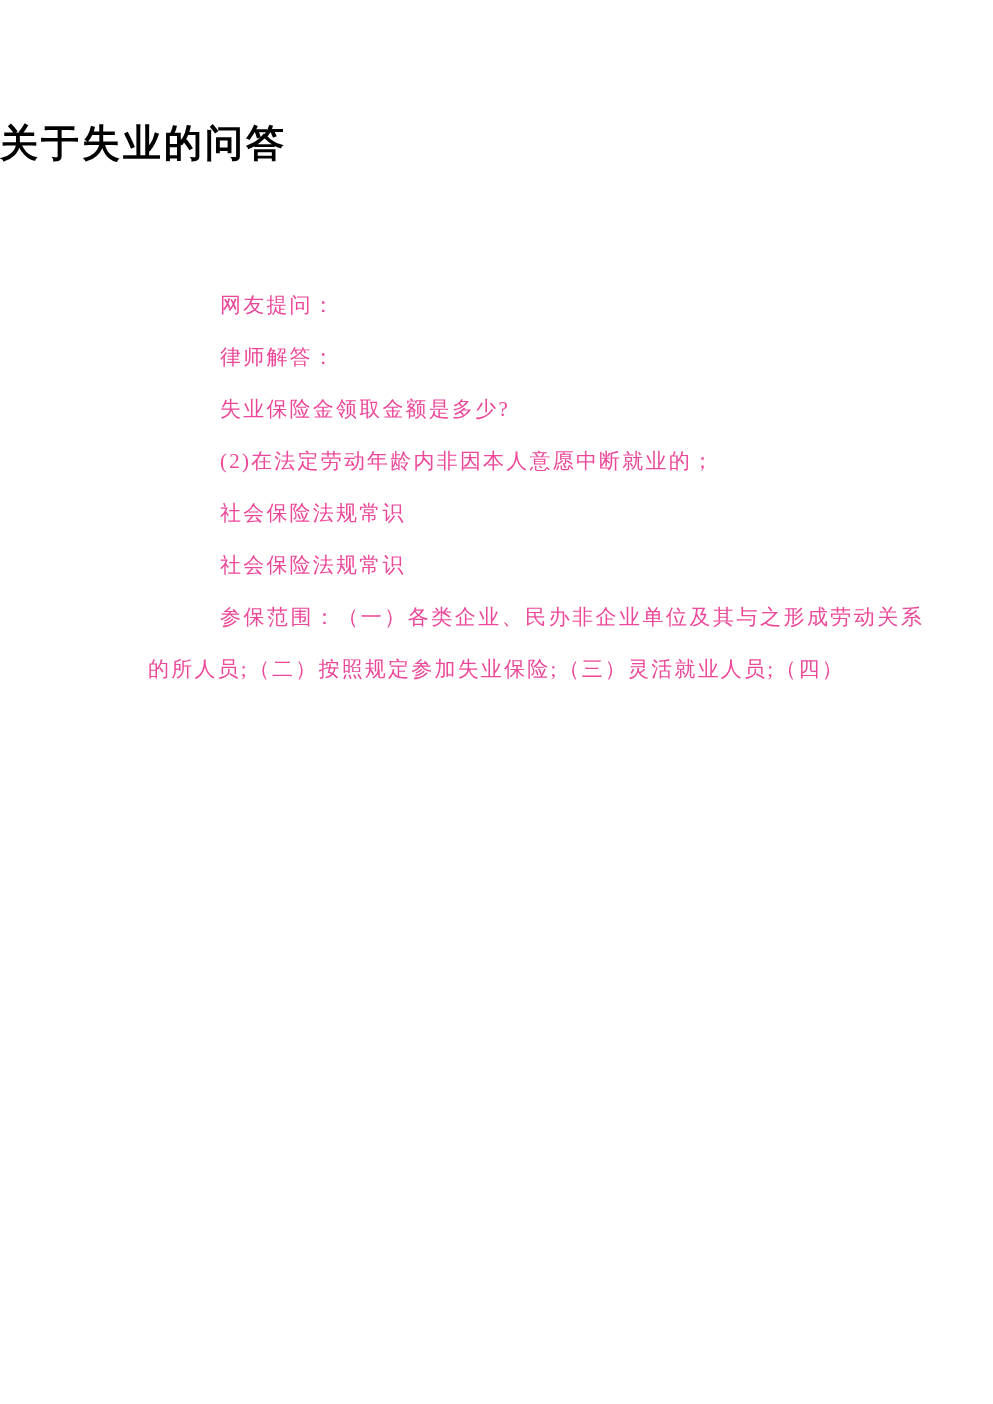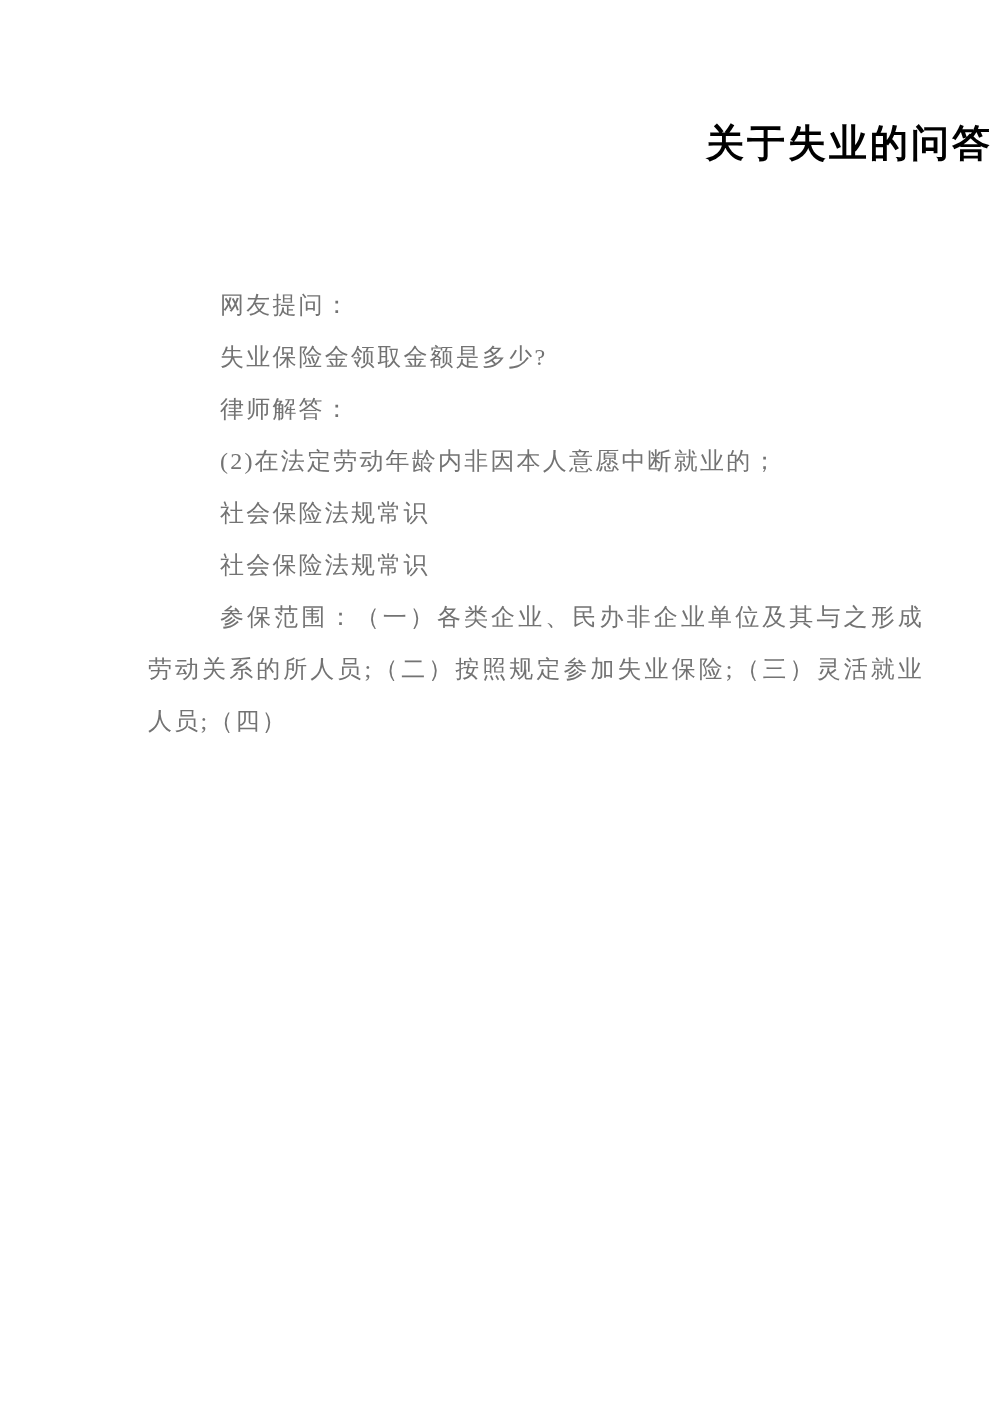--- a/index.html
+++ b/index.html
@@ -21,44 +21,44 @@
     box-sizing: border-box;
   }
   .doc-title {
     margin: 0;
     padding-top: 114px;
     height: 58px;
     line-height: 58px;
     font-size: 38px;
     font-weight: bold;
     letter-spacing: 3px;
-    text-align: right;
+    text-align: left;
     color: #000000;
   }
   .content {
     margin: 107px 69px 0 148px; 
-    font-size: 24px;
+    font-size: 21px;
     line-height: 52px;
     letter-spacing: 2.2px;
     text-align: justify;
-    color: #737373;
+    color: #ec4899;
   }
   .content p {
     margin: 0;
     padding: 0;
     text-indent: 72px; 
   }
 </style>
 </head>
 <body>
 
 <div class="page">
   <h1 class="doc-title">关于失业的问答</h1>
   <div class="content">
     <p>网友提问：</p>
+    <p>律师解答：</p>
     <p>失业保险金领取金额是多少?</p>
-    <p>律师解答：</p>
     <p>(2)在法定劳动年龄内非因本人意愿中断就业的；</p>
     <p>社会保险法规常识</p>
     <p>社会保险法规常识</p>
     <p>参保范围：（一）各类企业、民办非企业单位及其与之形成劳动关系的所人员;（二）按照规定参加失业保险;（三）灵活就业人员;（四）</p>
   </div>
 </div>
 
 </body></html>

